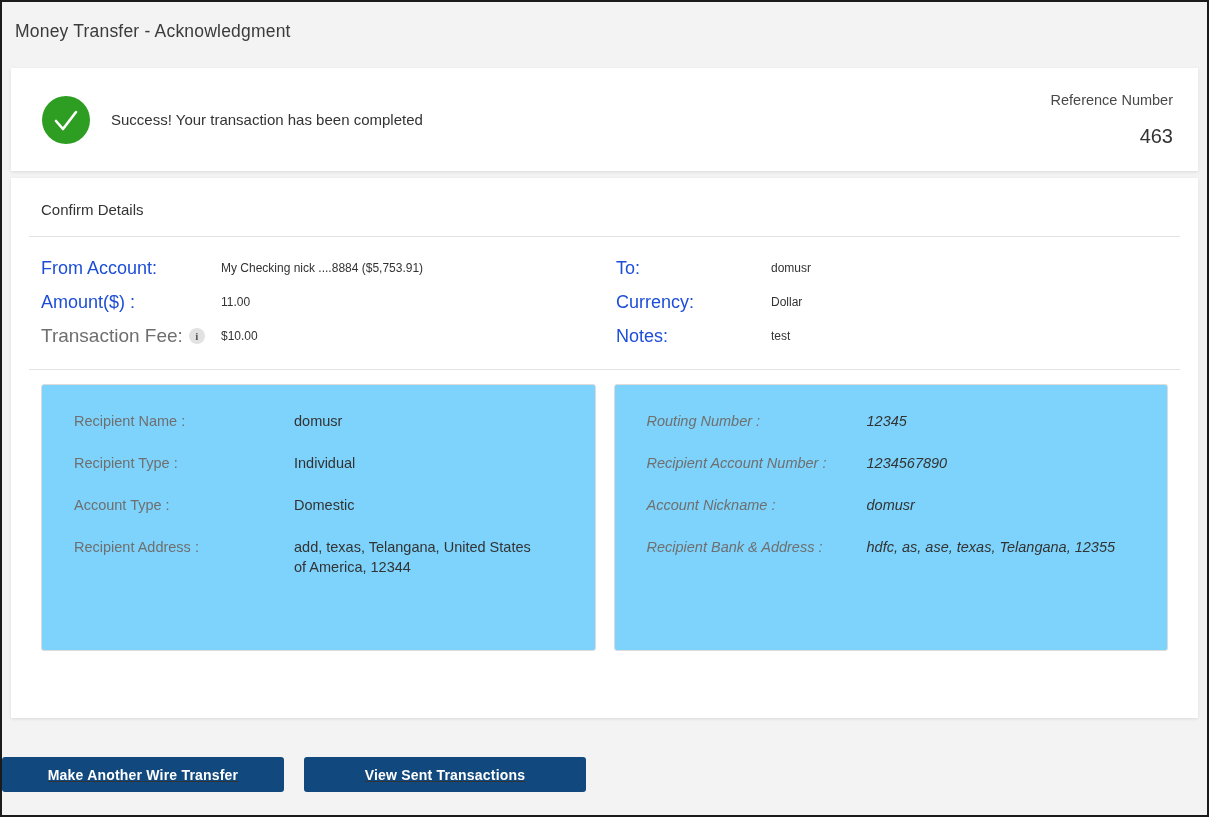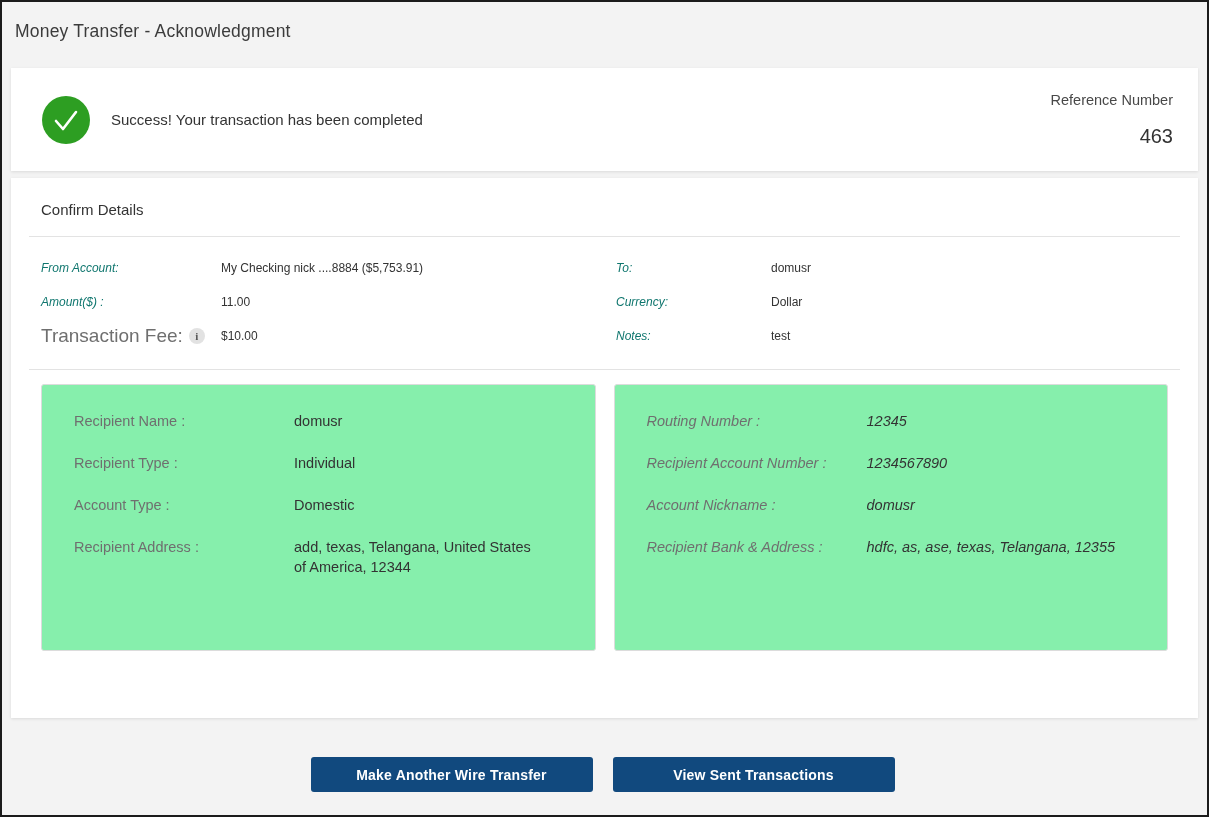--- a/index.html
+++ b/index.html
@@ -98,24 +98,23 @@
     margin-top: 14px;
   }
   .details-col-left { flex: 0 0 575px; }
   .details-col-right { flex: 1; }
   .detail-row {
     height: 34px;
     display: flex;
     align-items: center;
   }
   .detail-label {
-    color: #0f766e;
-    font-size: 12px;
+    color: #1d4ed8;
+    font-size: 18px;
     flex: 0 0 auto;
-    font-style: italic;
   }
   .details-col-left .detail-label { width: 180px; }
   .details-col-right .detail-label { width: 155px; }
   .detail-value {
     color: #333;
     font-size: 12px;
   }
   .label-with-icon {
     display: flex;
     align-items: center;
@@ -147,21 +146,21 @@
   .boxes-row {
     display: flex;
     margin-top: 14px;
   }
   .detail-box {
     width: 626px;
     height: 267px;
     border: 1px solid #dcdcdc;
     border-radius: 3px;
     padding: 26px 0 0 32px;
-    background: #86efac;
+    background: #7dd3fc;
   }
   .detail-box + .detail-box { margin-left: 18px; font-style: italic; }
   .box-row {
     display: flex;
     margin-bottom: 22px;
   }
   .box-label {
     flex: 0 0 220px;
     color: #6f6f6f;
     font-size: 14.5px;
@@ -171,23 +170,24 @@
     flex: 1;
     color: #333;
     font-size: 14.5px;
     line-height: 20px;
     padding-right: 48px;
   }
 
   
   .actions {
     display: flex;
-    justify-content: center;
+    justify-content: flex-start;
     margin-top: 39px;
     padding-right: 4px;
+    text-decoration: underline;
   }
   .action-button {
     width: 282px;
     height: 35px;
     background: #11497e;
     color: #ffffff;
     border: none;
     border-radius: 3px;
     font-family: "Liberation Sans", "DejaVu Sans", sans-serif;
     font-size: 14px;

